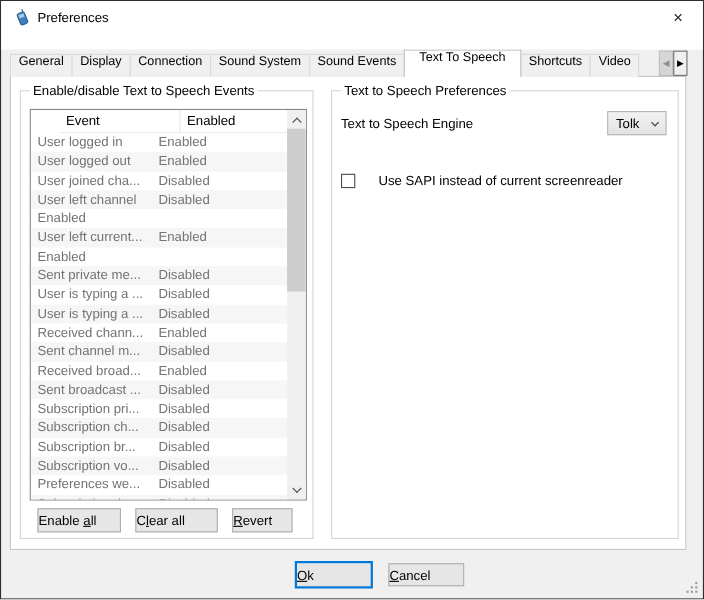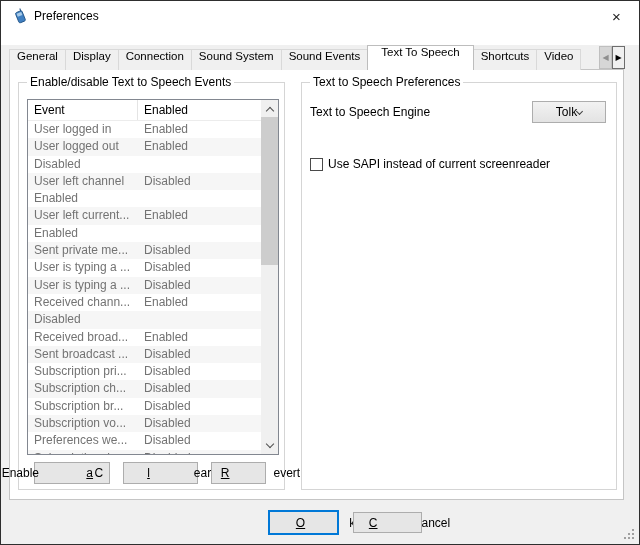--- a/index.html
+++ b/index.html
@@ -25,57 +25,57 @@
   
   .pane { position:absolute; left:8px; top:68px; width:615px; height:431px; background:#ffffff; border:1px solid #c5c5c5; z-index:1; }
 
   .group { position:absolute; border:1px solid #d5d5d5;padding-left:13px; }
   .group-title { position:absolute; top:-8px; left:8px; background:#ffffff; padding:0 3px; font-size:12px; color:#000; white-space:nowrap; }
   .left-group { left:8px; top:12px; width:267px; height:408px; }
   .right-group { left:291px; top:12px; width:316px; height:408px; }
 
   
   .listview { position:absolute; left:8px; top:16px; width:252px; height:356px; border:1px solid #828790; background:#fff; overflow:hidden; }
-  .lv-header { display:flex; height:21px; padding-right:17px; border-bottom:1px solid #ececec; background:#fff; }
+  .lv-header { display:flex; height:21px; padding-right:17px; border-bottom:1px solid #ececec; background:#fff;margin-left:26px; }
   .lv-h-cell { font-size:12px; color:#000; line-height:20px; padding-left:6px; white-space:nowrap; overflow:hidden; }
   .lv-h-cell.c1 { width:110px; border-right:1px solid #e4e4e4; }
   .lv-h-cell.c2 { flex:1; }
   .lv-rows { margin-right:17px; }
   .lv-row { display:flex; height:17.3px; }
   .lv-row:nth-child(even) { background:#f6f6f6; }
   .lv-cell { font-size:12px; color:#737373; line-height:17.3px; padding-left:6px; white-space:nowrap; overflow:hidden; }
   .lv-cell.c1 { width:110px; }
   .lv-cell.c2 { flex:1; }
 
   
   .vscroll { position:absolute; top:0; right:0; bottom:0; width:17px; background:#f0f0f0; }
   .sb-btn { position:absolute; left:0; width:17px; height:17px; display:flex; align-items:center; justify-content:center; background:#f0f0f0; }
   .sb-up { top:0; } .sb-down { bottom:0; }
   .sb-thumb { position:absolute; left:0; top:17px; width:17px; height:148px; background:#cdcdcd; }
   .chev { display:inline-block; width:6px; height:6px; border-left:1.6px solid #505050; border-top:1.6px solid #505050; }
   .chev.up { transform:translateY(2px) rotate(45deg); }
   .chev.down { transform:translateY(-2px) rotate(225deg); }
 
   
-  .btn { position:absolute; background:#e6e6e6; border:1px solid #adadad; font-size:12px; color:#000; display:flex; align-items:center; justify-content:center;gap:44px; }
+  .btn { position:absolute; background:#e6e6e6; border:1px solid #adadad; font-size:12px; color:#000; display:flex; align-items:center; justify-content:flex-start; }
   .btn span { white-space:pre; }
   .mn { text-decoration:underline; }
   .b-enable { left:15px; top:379px; width:76px; height:22px; }
   .b-clear  { left:104px; top:379px; width:75px; height:22px; }
   .b-revert { left:192px; top:379px; width:55px; height:22px; }
 
   
   .engine-row { position:absolute; left:8px; top:18px; right:10px; height:22px; display:flex; align-items:center; justify-content:space-between; }
   .widget-label { font-size:12px; color:#000; }
-  .combo { width:74px; height:22px; background:linear-gradient(#f2f2f2,#e3e3e3); border:1px solid #adadad; display:flex; align-items:center; justify-content:center; padding:0 7px; }
+  .combo { width:54px; height:22px; background:linear-gradient(#f2f2f2,#e3e3e3); border:1px solid #adadad; display:flex; align-items:center; justify-content:space-between; padding:0 7px; }
   .combo-value { font-size:12px; color:#000; }
   .combo .chev { width:5px; height:5px; border-color:#3c3c3c; transform:translateY(-1px) rotate(225deg); }
   .check-row { position:absolute; left:8px; top:74px; display:flex; align-items:center; }
   .checkbox { width:13px; height:13px; background:#fff; border:1px solid #4a4a4a; flex:0 0 auto; }
-  .check-row .widget-label { margin-left:5px; }
+  .check-row .widget-label { margin-left:21px; }
 
   
   .ok-btn { left:267px; top:509px; width:71px; height:25px; border:2px solid #0078d7; }
   .cancel-btn { left:352px; top:511px; width:69px; height:21px; }
 
   
   .sizegrip { position:absolute; right:3px; bottom:3px; width:12px; height:12px; }
   .sizegrip .dots { position:absolute; left:0; top:0; width:2px; height:2px; background:transparent;
     box-shadow: 8px 0 0 #9f9f9f, 4px 4px 0 #9f9f9f, 8px 4px 0 #9f9f9f, 0 8px 0 #9f9f9f, 4px 8px 0 #9f9f9f, 8px 8px 0 #9f9f9f; }
 </style>
@@ -148,20 +148,21 @@
         <div class="lv-rows">
             <div class="lv-row">
             <div class="lv-cell c1">User logged in</div>
             <div class="lv-cell c2">Enabled</div>
           </div>
             <div class="lv-row">
             <div class="lv-cell c1">User logged out</div>
             <div class="lv-cell c2">Enabled</div>
           </div>
             <div class="lv-row">
+            <div class="lv-cell c1">User joined cha...</div>
             <div class="lv-cell c2">Disabled</div>
           </div>
             <div class="lv-row">
             <div class="lv-cell c1">User left channel</div>
             <div class="lv-cell c2">Disabled</div>
           </div>
             <div class="lv-row">
             <div class="lv-cell c2">Enabled</div>
           </div>
             <div class="lv-row">
@@ -181,20 +182,21 @@
           </div>
             <div class="lv-row">
             <div class="lv-cell c1">User is typing a ...</div>
             <div class="lv-cell c2">Disabled</div>
           </div>
             <div class="lv-row">
             <div class="lv-cell c1">Received chann...</div>
             <div class="lv-cell c2">Enabled</div>
           </div>
             <div class="lv-row">
+            <div class="lv-cell c1">Sent channel m...</div>
             <div class="lv-cell c2">Disabled</div>
           </div>
             <div class="lv-row">
             <div class="lv-cell c1">Received broad...</div>
             <div class="lv-cell c2">Enabled</div>
           </div>
             <div class="lv-row">
             <div class="lv-cell c1">Sent broadcast ...</div>
             <div class="lv-cell c2">Disabled</div>
           </div>

